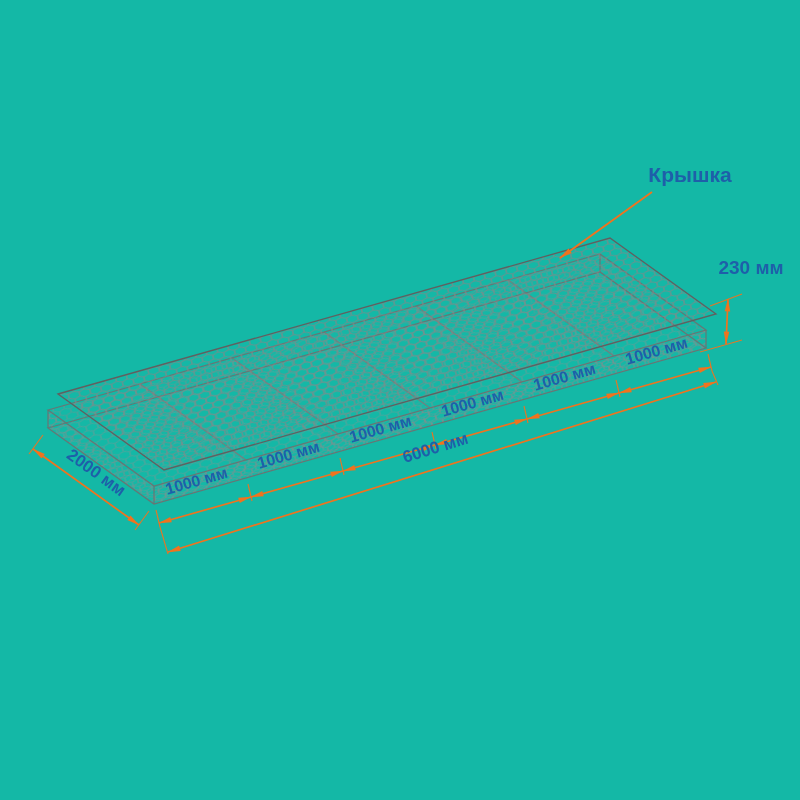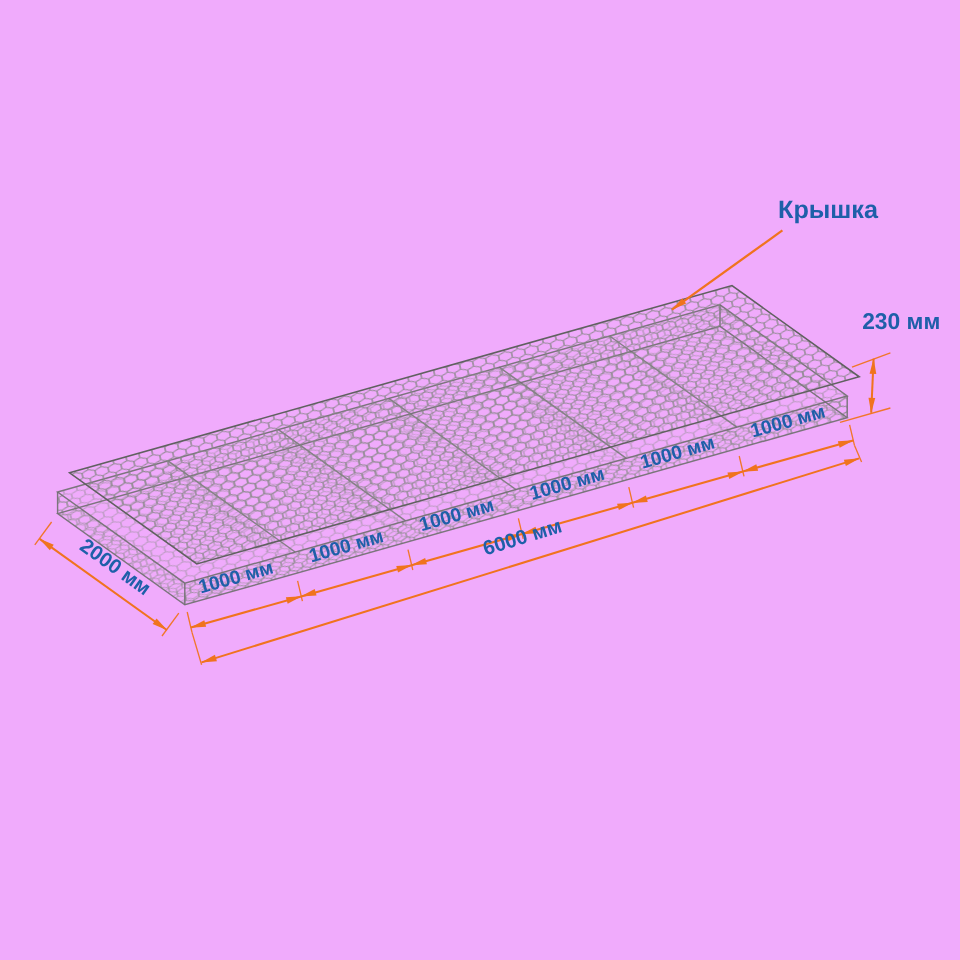--- a/index.html
+++ b/index.html
@@ -1,16 +1,16 @@
 <!DOCTYPE html>
 <html><head>
 <meta charset="utf-8">
 <style>
   html,body{margin:0;padding:0;background:#ffffff;}
-  .stage{position:relative;width:800px;height:800px;background:#f0abfc;overflow:hidden;}
+  .stage{position:relative;width:800px;height:800px;background:#14b8a6;overflow:hidden;}
   svg{display:block;}
   text{font-family:"Liberation Sans","DejaVu Sans",sans-serif;font-weight:700;fill:#1E5FA9;}
   .dim{stroke:#F0731E;stroke-width:1.7;fill:none;}
   .ext{stroke:#F0731E;stroke-width:1.1;fill:none;opacity:.95;}
   .leader{stroke:#F0731E;stroke-width:1.9;fill:none;}
   .edge{stroke:#6F6F6F;stroke-width:1.2;fill:none;opacity:.9;}
   .lidedge{stroke:#606060;stroke-width:1.3;fill:none;}
   .diatop{stroke:#7a7a7a;stroke-width:1.2;fill:none;opacity:.9;}
 </style>
 </head>

